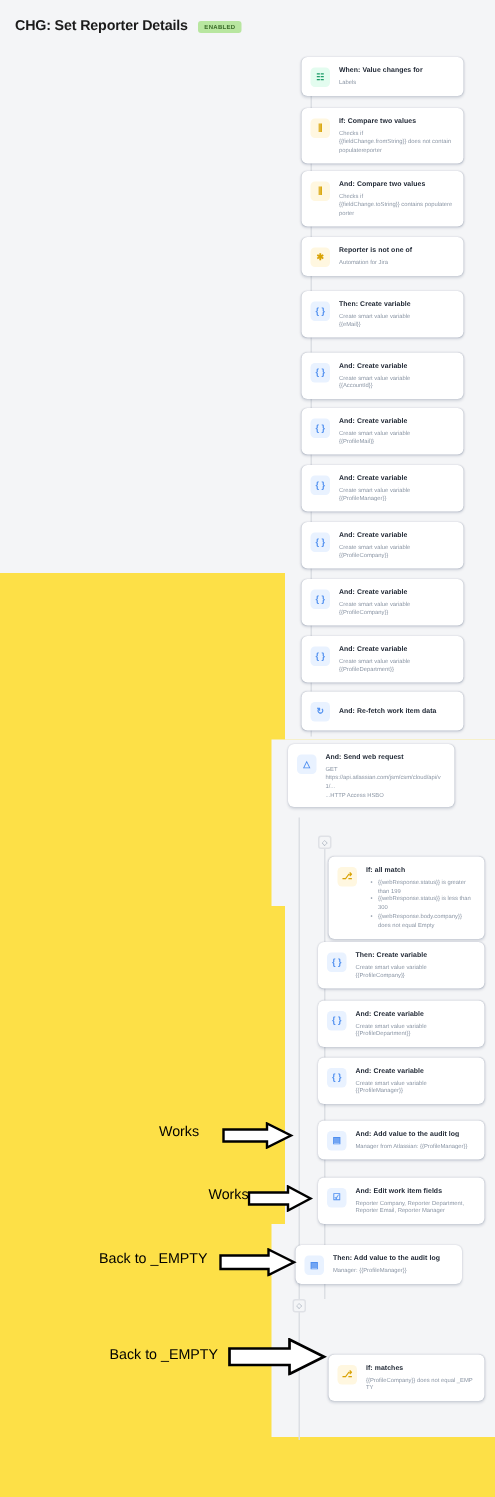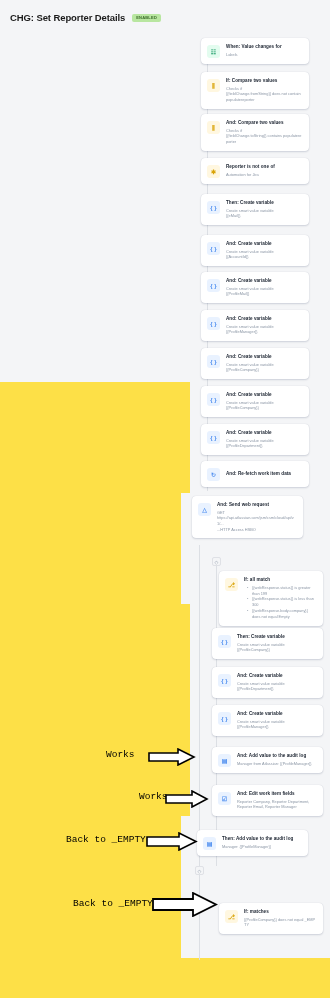--- a/index.html
+++ b/index.html
@@ -143,21 +143,21 @@
     align-items: center;
     justify-content: center;
     font-size: 5px;
     color: #9aa4b2;
     box-sizing: border-box;
   }
 
   
   .annot-label {
     position: absolute;
-    font-family: Liberation Mono, monospace;
+    font-family: Liberation Sans, sans-serif;
     font-size: 9.5px;
     color: #000000;
     white-space: nowrap;
   }
   .arrow {
     position: absolute;
   }
 </style>
 </head>
 <body>

